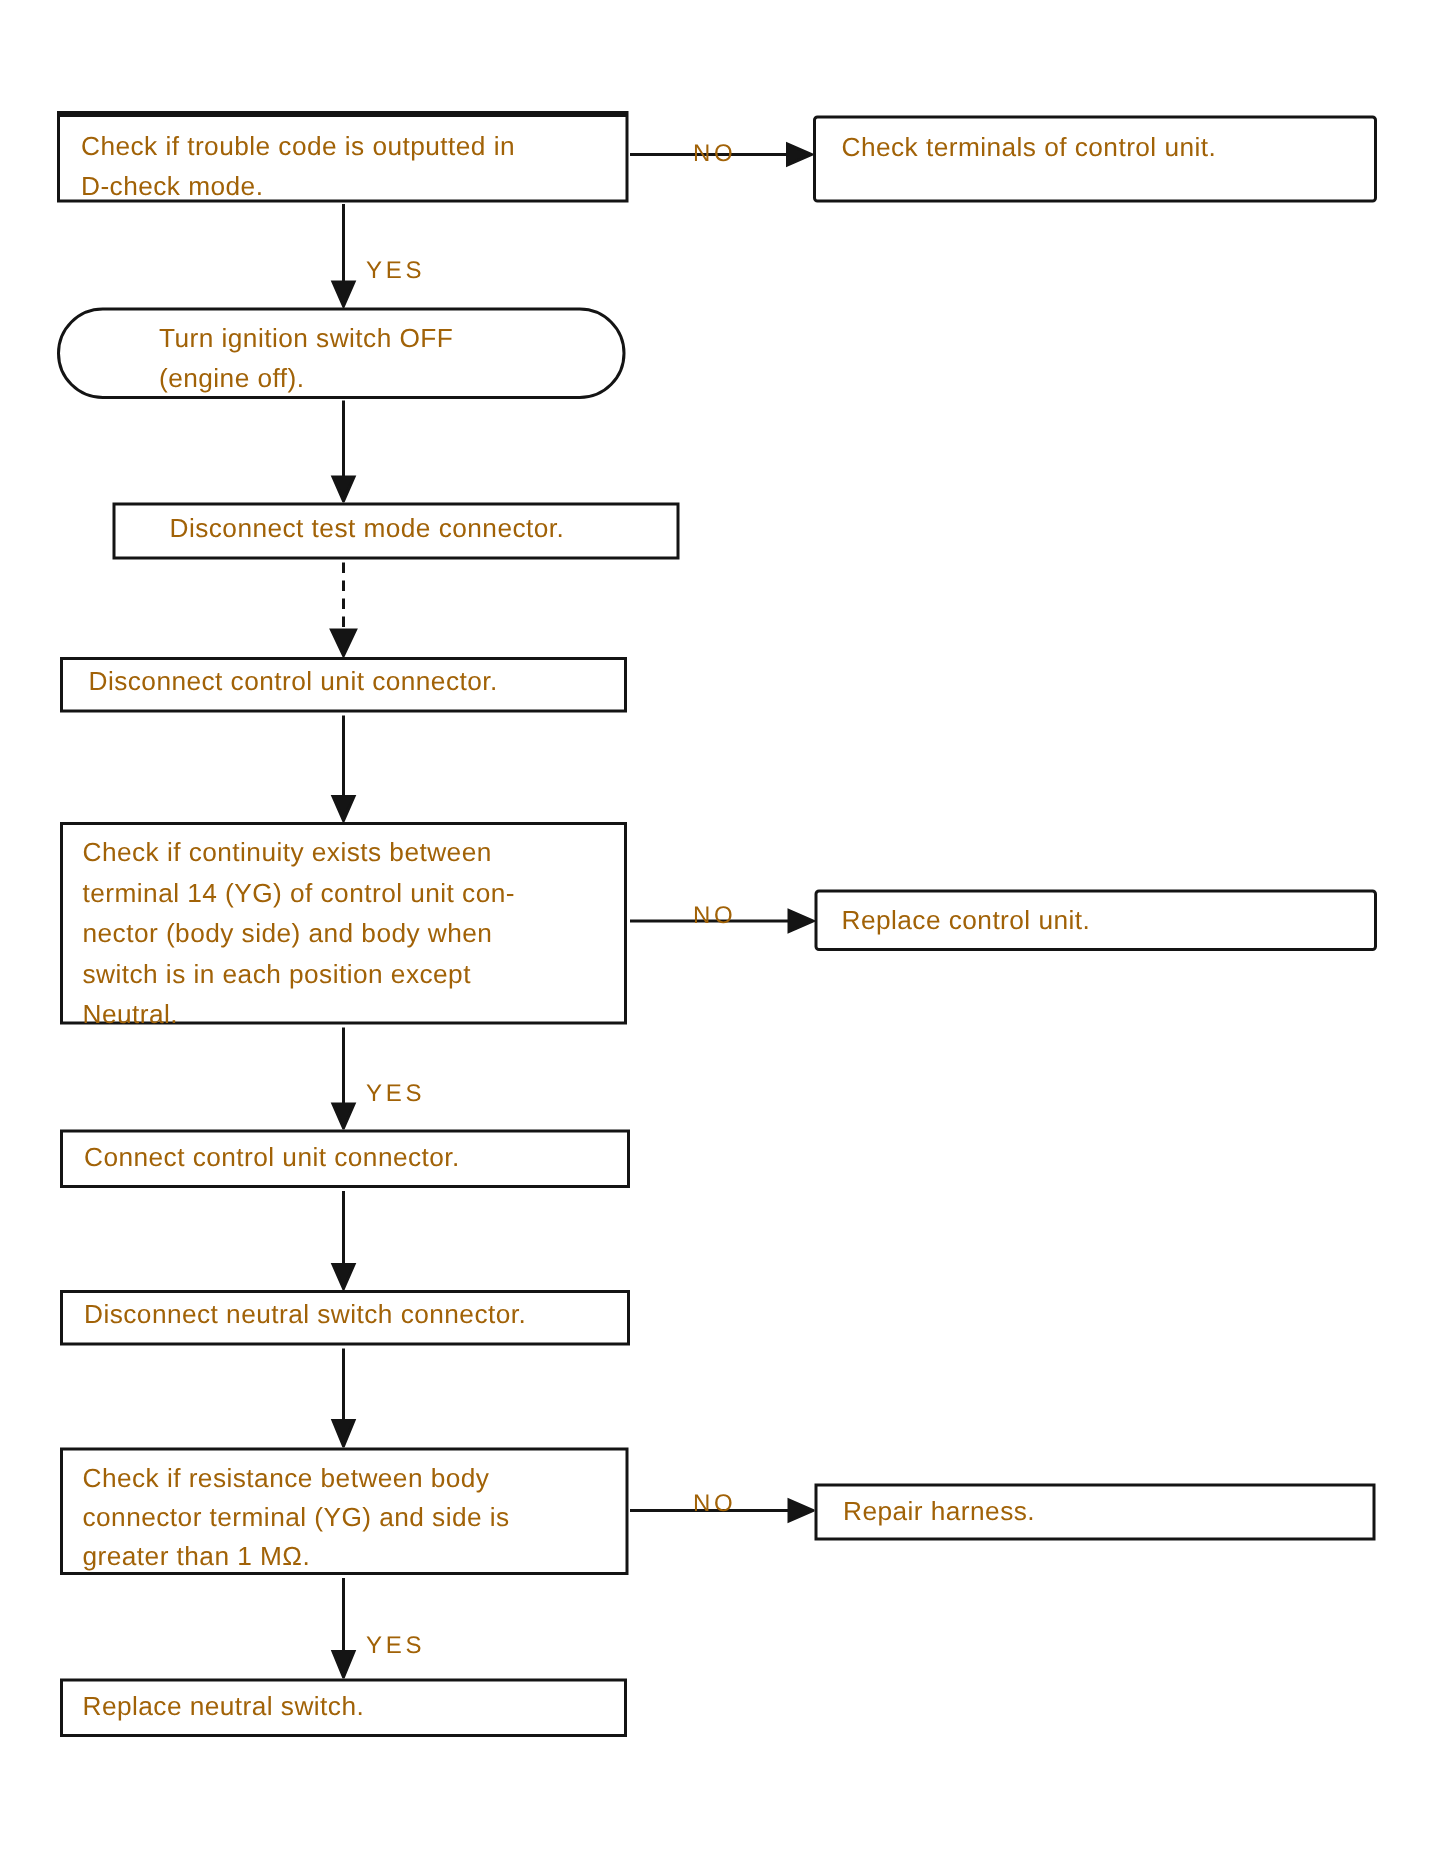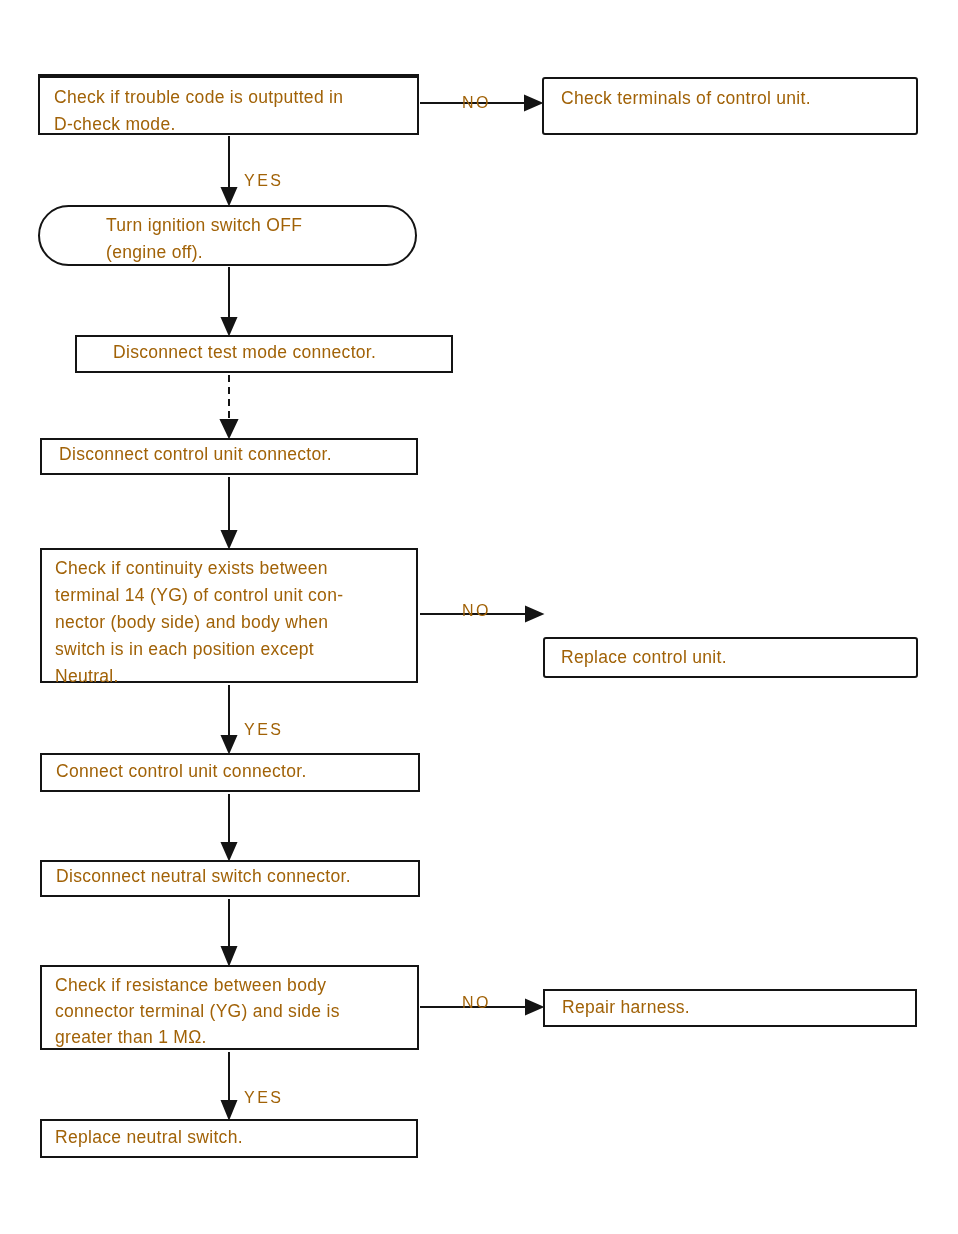--- a/index.html
+++ b/index.html
@@ -42,21 +42,21 @@
     white-space: nowrap;
     margin-top: 17px;
   }
   
   #n-check-trouble-code { left: 38px; top: 74px; width: 381px; height: 61px; border-top-width: 4px; padding: 6px 8px 0 14px; line-height: 27px; }
   #n-check-terminals    { left: 542px; top: 77px; width: 376px; height: 58px; padding: 9px 8px 0 17px; border-radius: 3px; }
   #n-ignition-off       { left: 38px; top: 205px; width: 379px; height: 61px; padding: 5px 8px 0 66px; line-height: 27px; }
   #n-disconnect-test    { left: 40px; top: 335px; width: 378px; height: 38px; padding: 5px 8px 0 36px; margin-left: 35px; }
   #n-disconnect-cu      { left: 40px; top: 438px; width: 378px; height: 37px; padding: 4px 8px 0 17px; }
   #n-check-continuity   { left: 40px; top: 548px; width: 378px; height: 135px; padding: 5px 8px 0 13px; line-height: 27px; }
-  #n-replace-cu         { left: 543px; top: 593px; width: 375px; height: 41px; padding: 8px 8px 0 16px; border-radius: 3px; margin-top: 44px; }
+  #n-replace-cu         { left: 543px; top: 593px; width: 375px; height: 41px; padding: 8px 8px 0 16px; border-radius: 3px; }
   #n-connect-cu         { left: 40px; top: 753px; width: 380px; height: 39px; padding: 6px 8px 0 14px; }
   #n-disconnect-ns      { left: 40px; top: 860px; width: 380px; height: 37px; padding: 4px 8px 0 14px; }
   #n-check-resistance   { left: 40px; top: 965px; width: 379px; height: 85px; padding: 5px 20px 0 13px; line-height: 26px; }
   #n-repair-harness     { left: 543px; top: 989px; width: 374px; height: 38px; padding: 6px 8px 0 17px; border-radius: 0; }
   #n-replace-ns         { left: 40px; top: 1119px; width: 378px; height: 39px; padding: 6px 8px 0 13px; }
   
   #lbl-yes-1 { left: 244px; top: 155px; }
   #lbl-yes-2 { left: 244px; top: 704px; }
   #lbl-yes-3 { left: 244px; top: 1072px; }
   #lbl-no-1  { left: 462px; top: 77px; }

